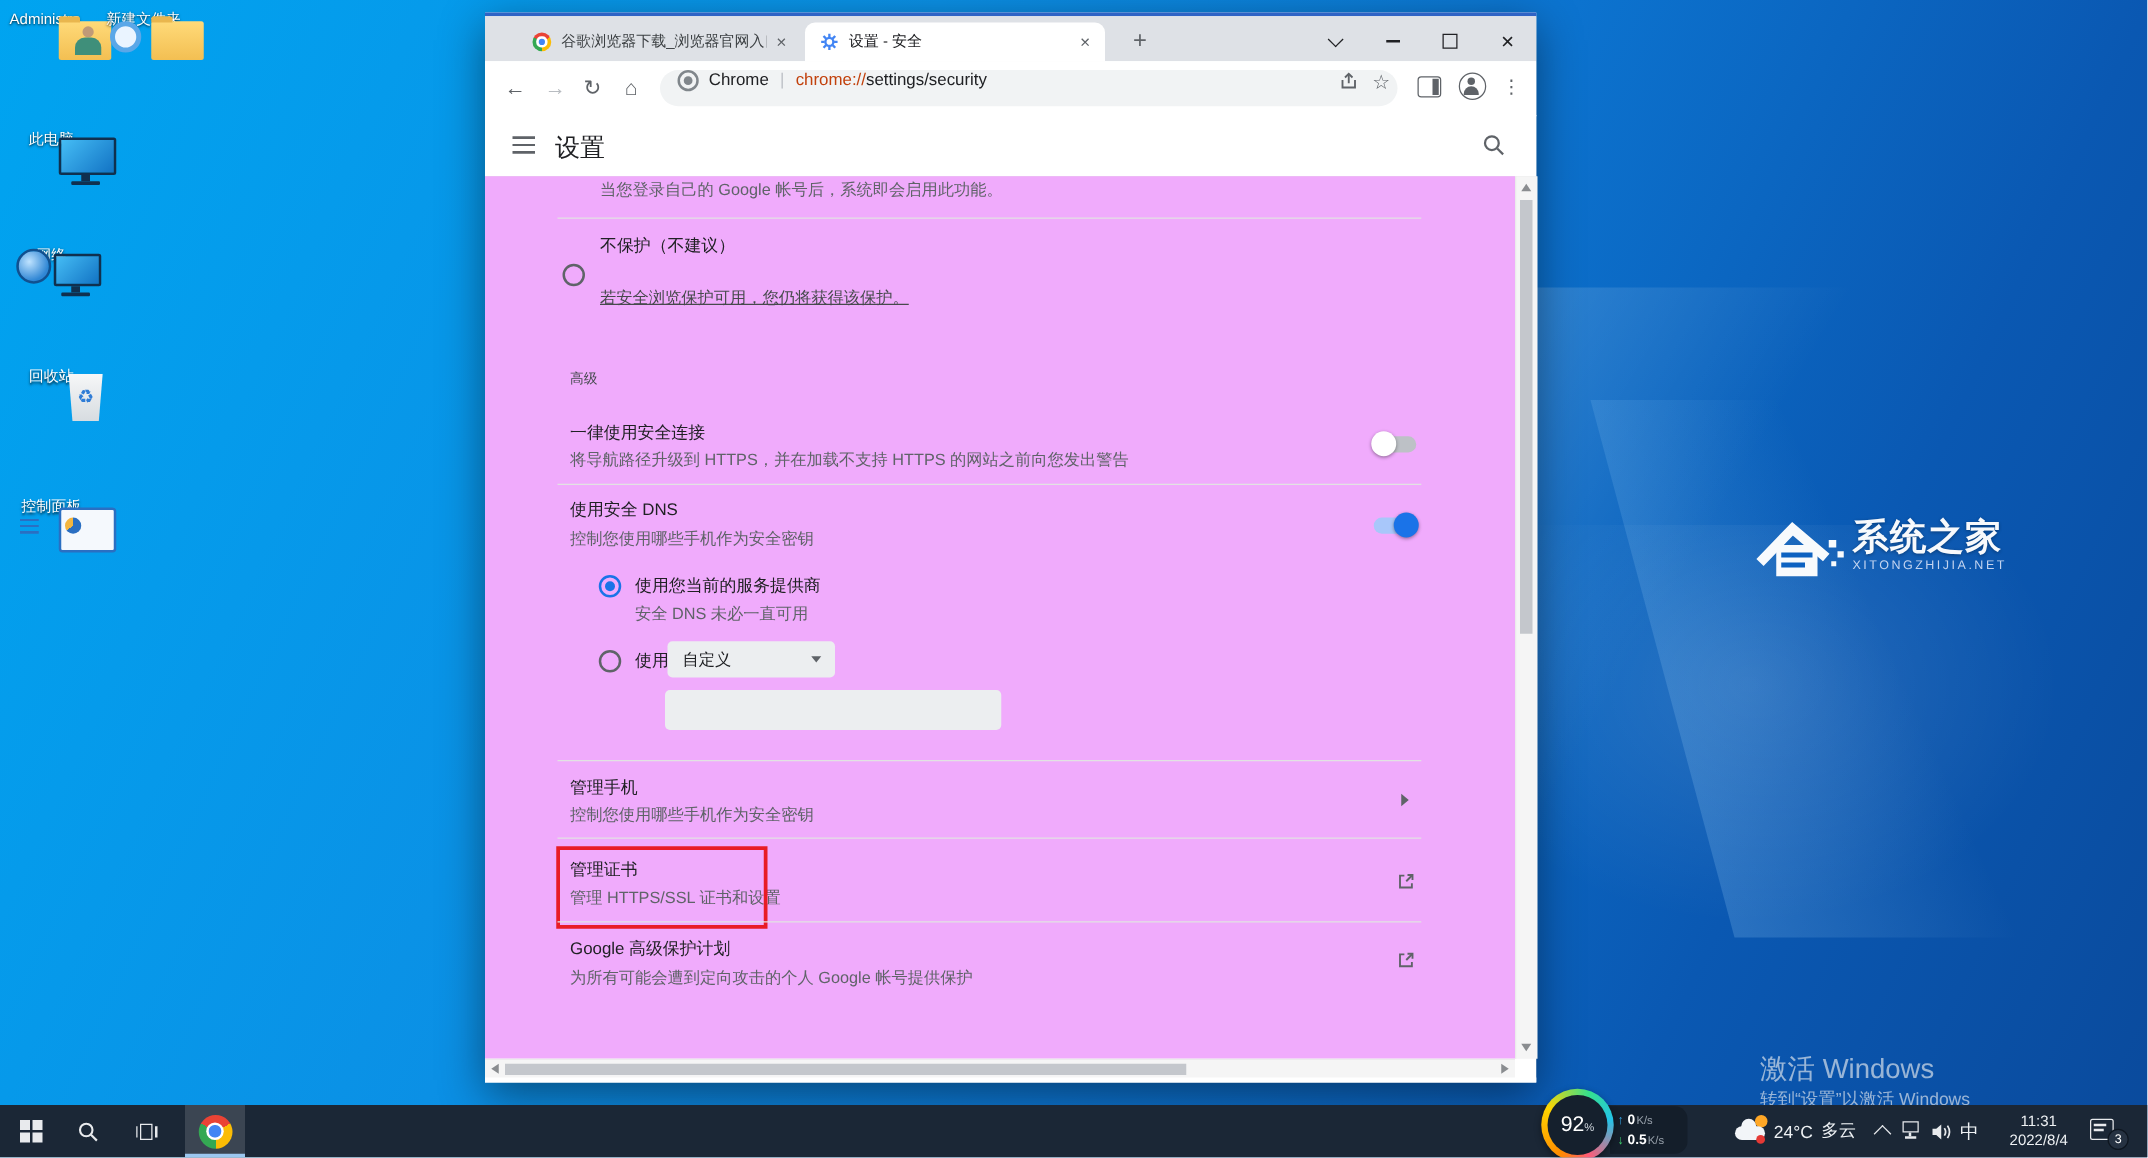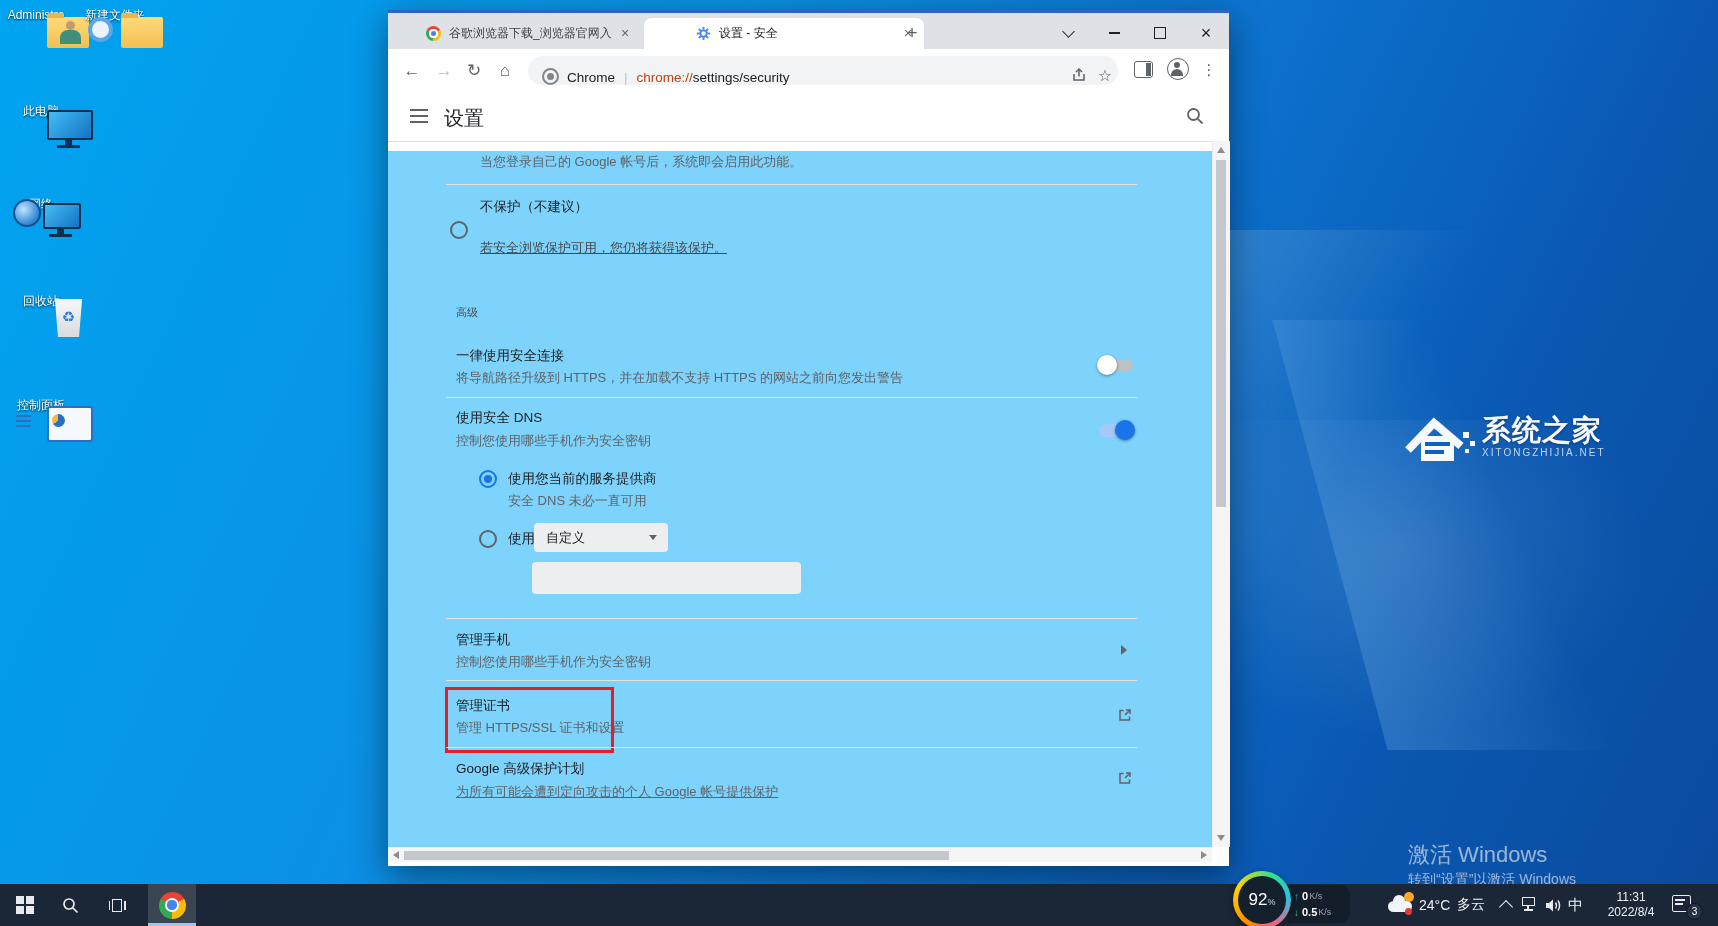--- a/index.html
+++ b/index.html
@@ -57,41 +57,41 @@
   .activate1{position:absolute;left:1408px;top:840px;font-size:22px;color:rgba(242,242,242,.62);}
   .activate2{position:absolute;left:1408px;top:871px;font-size:14px;color:rgba(242,242,242,.62);}
 
   
   .window{position:absolute;left:388px;top:10px;width:841px;height:856px;background:#fff;
     box-shadow:0 10px 34px rgba(0,0,0,.45);}
   .accent{position:absolute;left:0;top:0;width:100%;height:3px;background:#2f63c5;}
   .tabstrip{position:absolute;left:0;top:3px;width:100%;height:36px;background:#dee1e6;}
   .tab{position:absolute;top:5px;height:31px;display:flex;align-items:center;font-size:12px;}
   .tab-inactive{left:28px;width:225px;color:#3c4043;}
-  .tab-active{left:256px;width:240px;background:#fff;border-radius:8px 8px 0 0;color:#202124;padding-left:40px;}
+  .tab-active{left:256px;width:240px;background:#fff;border-radius:8px 8px 0 0;color:#202124;}
   .tab-title{white-space:nowrap;overflow:hidden;flex:1;margin:0 4px 0 8px;}
   .tab-x{width:16px;height:16px;line-height:15px;text-align:center;border-radius:50%;
     color:#5f6368;font-size:14px;margin-right:8px;flex:none;}
   .favicon{width:15px;height:15px;margin-left:10px;flex:none;}
   .newtab{position:absolute;left:512px;top:9px;width:24px;height:24px;text-align:center;
     line-height:22px;font-size:19px;color:#5f6368;border-radius:50%;}
   .caption-btn{position:absolute;top:8px;width:30px;height:24px;display:flex;align-items:center;justify-content:center;color:#202124;}
   .chev-down{width:8px;height:8px;border-right:1.6px solid #202124;border-bottom:1.6px solid #202124;
     transform:rotate(45deg);margin-top:-4px;}
   .minbar{width:11px;height:1.6px;background:#202124;}
   .maxbox{width:10px;height:10px;border:1.4px solid #202124;}
   .closex{font-size:18px;line-height:10px;}
 
   .toolbar{position:absolute;left:0;top:39px;width:100%;height:43px;background:#fff;
     border-bottom:1px solid #e3e5e8;}
   .navbtn{position:absolute;top:8px;width:28px;height:28px;text-align:center;line-height:28px;
     font-size:17px;color:#5f6368;border-radius:50%;}
   .navbtn.disabled{color:#b8bcc1;}
   .pill{position:absolute;left:140px;top:7px;width:590px;height:29px;background:#f1f3f4;
-    border-radius:15px;display:flex;align-items:flex-end;font-size:13.5px;}
+    border-radius:15px;display:flex;align-items:flex-start;font-size:13.5px;}
   .mini-chrome{width:13px;height:13px;border:2.2px solid #80868b;border-radius:50%;margin-left:14px;
     position:relative;flex:none;}
   .mini-chrome:after{content:"";position:absolute;left:3px;top:3px;width:7px;height:7px;border-radius:50%;background:#80868b;}
   .site-label{color:#202124;margin-left:8px;}
   .pill-pipe{color:#bdc1c6;margin:0 9px;}
   .url-scheme{color:#c2410c;}
   .url-path{color:#202124;}
   .pill-icons{margin-left:auto;display:flex;align-items:center;}
   .pill-ic{width:26px;text-align:center;color:#5f6368;}
   .star{font-size:16px;}
@@ -102,21 +102,21 @@
   .avatar:after{content:"";position:absolute;left:3px;top:10px;width:12px;height:7px;border-radius:6px 6px 0 0;background:#5f6368;}
   .menu-dots{position:absolute;left:813px;top:7px;width:16px;height:28px;text-align:center;
     line-height:28px;font-size:15px;color:#5f6368;}
 
   .set-header{position:absolute;left:0;top:82px;width:100%;height:49px;background:#fff;
     border-bottom:1px solid #e0e0e0;}
   .hamburger{position:absolute;left:22px;top:17px;width:18px;height:14px;
     background:repeating-linear-gradient(#5f6368 0 2px,transparent 2px 6px);}
   .set-title{position:absolute;left:56px;top:13px;font-size:20px;color:#202124;font-family:Liberation Serif, serif;}
 
-  .content{position:absolute;left:0;top:141px;width:824px;height:706px;background:#7dd3fc;overflow:hidden;}
+  .content{position:absolute;left:0;top:131px;width:824px;height:706px;background:#f0abfc;overflow:hidden;}
   .divider{position:absolute;left:58px;width:691px;height:1px;background:#e2e2e2;}
   .t-main{position:absolute;font-size:13.5px;color:#202124;}
   .t-sub{position:absolute;font-size:13px;color:#5f6368;}
   .sec-head{position:absolute;font-size:11px;color:#454a4e;}
   .radio{position:absolute;width:14px;height:14px;border-radius:50%;border:2px solid #5f6368;}
   .radio.sel{border-color:#1a73e8;}
   .radio.sel:after{content:"";position:absolute;left:3px;top:3px;width:8px;height:8px;border-radius:50%;background:#1a73e8;}
   .toggle{position:absolute;width:34px;height:13px;border-radius:7px;}
   .toggle .knob{position:absolute;top:-4px;width:20px;height:20px;border-radius:50%;
     box-shadow:0 1px 3px rgba(0,0,0,.4);}
@@ -393,21 +393,21 @@
     <div class="t-sub" style="left:68px;top:568px;">管理 HTTPS/SSL 证书和设置</div>
     <svg class="ext-ic" style="left:730px;top:557px;" viewBox="0 0 14 14">
       <path d="M5.5 2.5 H2 v9.5 h9.5 V8.5" fill="none" stroke="#5f6368" stroke-width="1.5"></path>
       <path d="M8 2 h4 v4" fill="none" stroke="#5f6368" stroke-width="1.5"></path>
       <line x1="11.8" y1="2.2" x2="7" y2="7" stroke="#5f6368" stroke-width="1.5"></line>
     </svg>
     <div class="highlight" style="top:536px;"></div>
 
     <div class="divider" style="top:596px;"></div>
     <div class="t-main" style="left:68px;top:609px;">Google 高级保护计划</div>
-    <div class="t-sub" style="left:68px;top:632px;text-decoration:underline;">为所有可能会遭到定向攻击的个人 Google 帐号提供保护</div>
+    <div class="t-sub" style="left:68px;top:632px;">为所有可能会遭到定向攻击的个人 Google 帐号提供保护</div>
     <svg class="ext-ic" style="left:730px;top:620px;" viewBox="0 0 14 14">
       <path d="M5.5 2.5 H2 v9.5 h9.5 V8.5" fill="none" stroke="#5f6368" stroke-width="1.5"></path>
       <path d="M8 2 h4 v4" fill="none" stroke="#5f6368" stroke-width="1.5"></path>
       <line x1="11.8" y1="2.2" x2="7" y2="7" stroke="#5f6368" stroke-width="1.5"></line>
     </svg>
   </div>
 
   <div class="vscroll">
     <span class="varrow up"></span>
     <span class="vthumb"></span>

